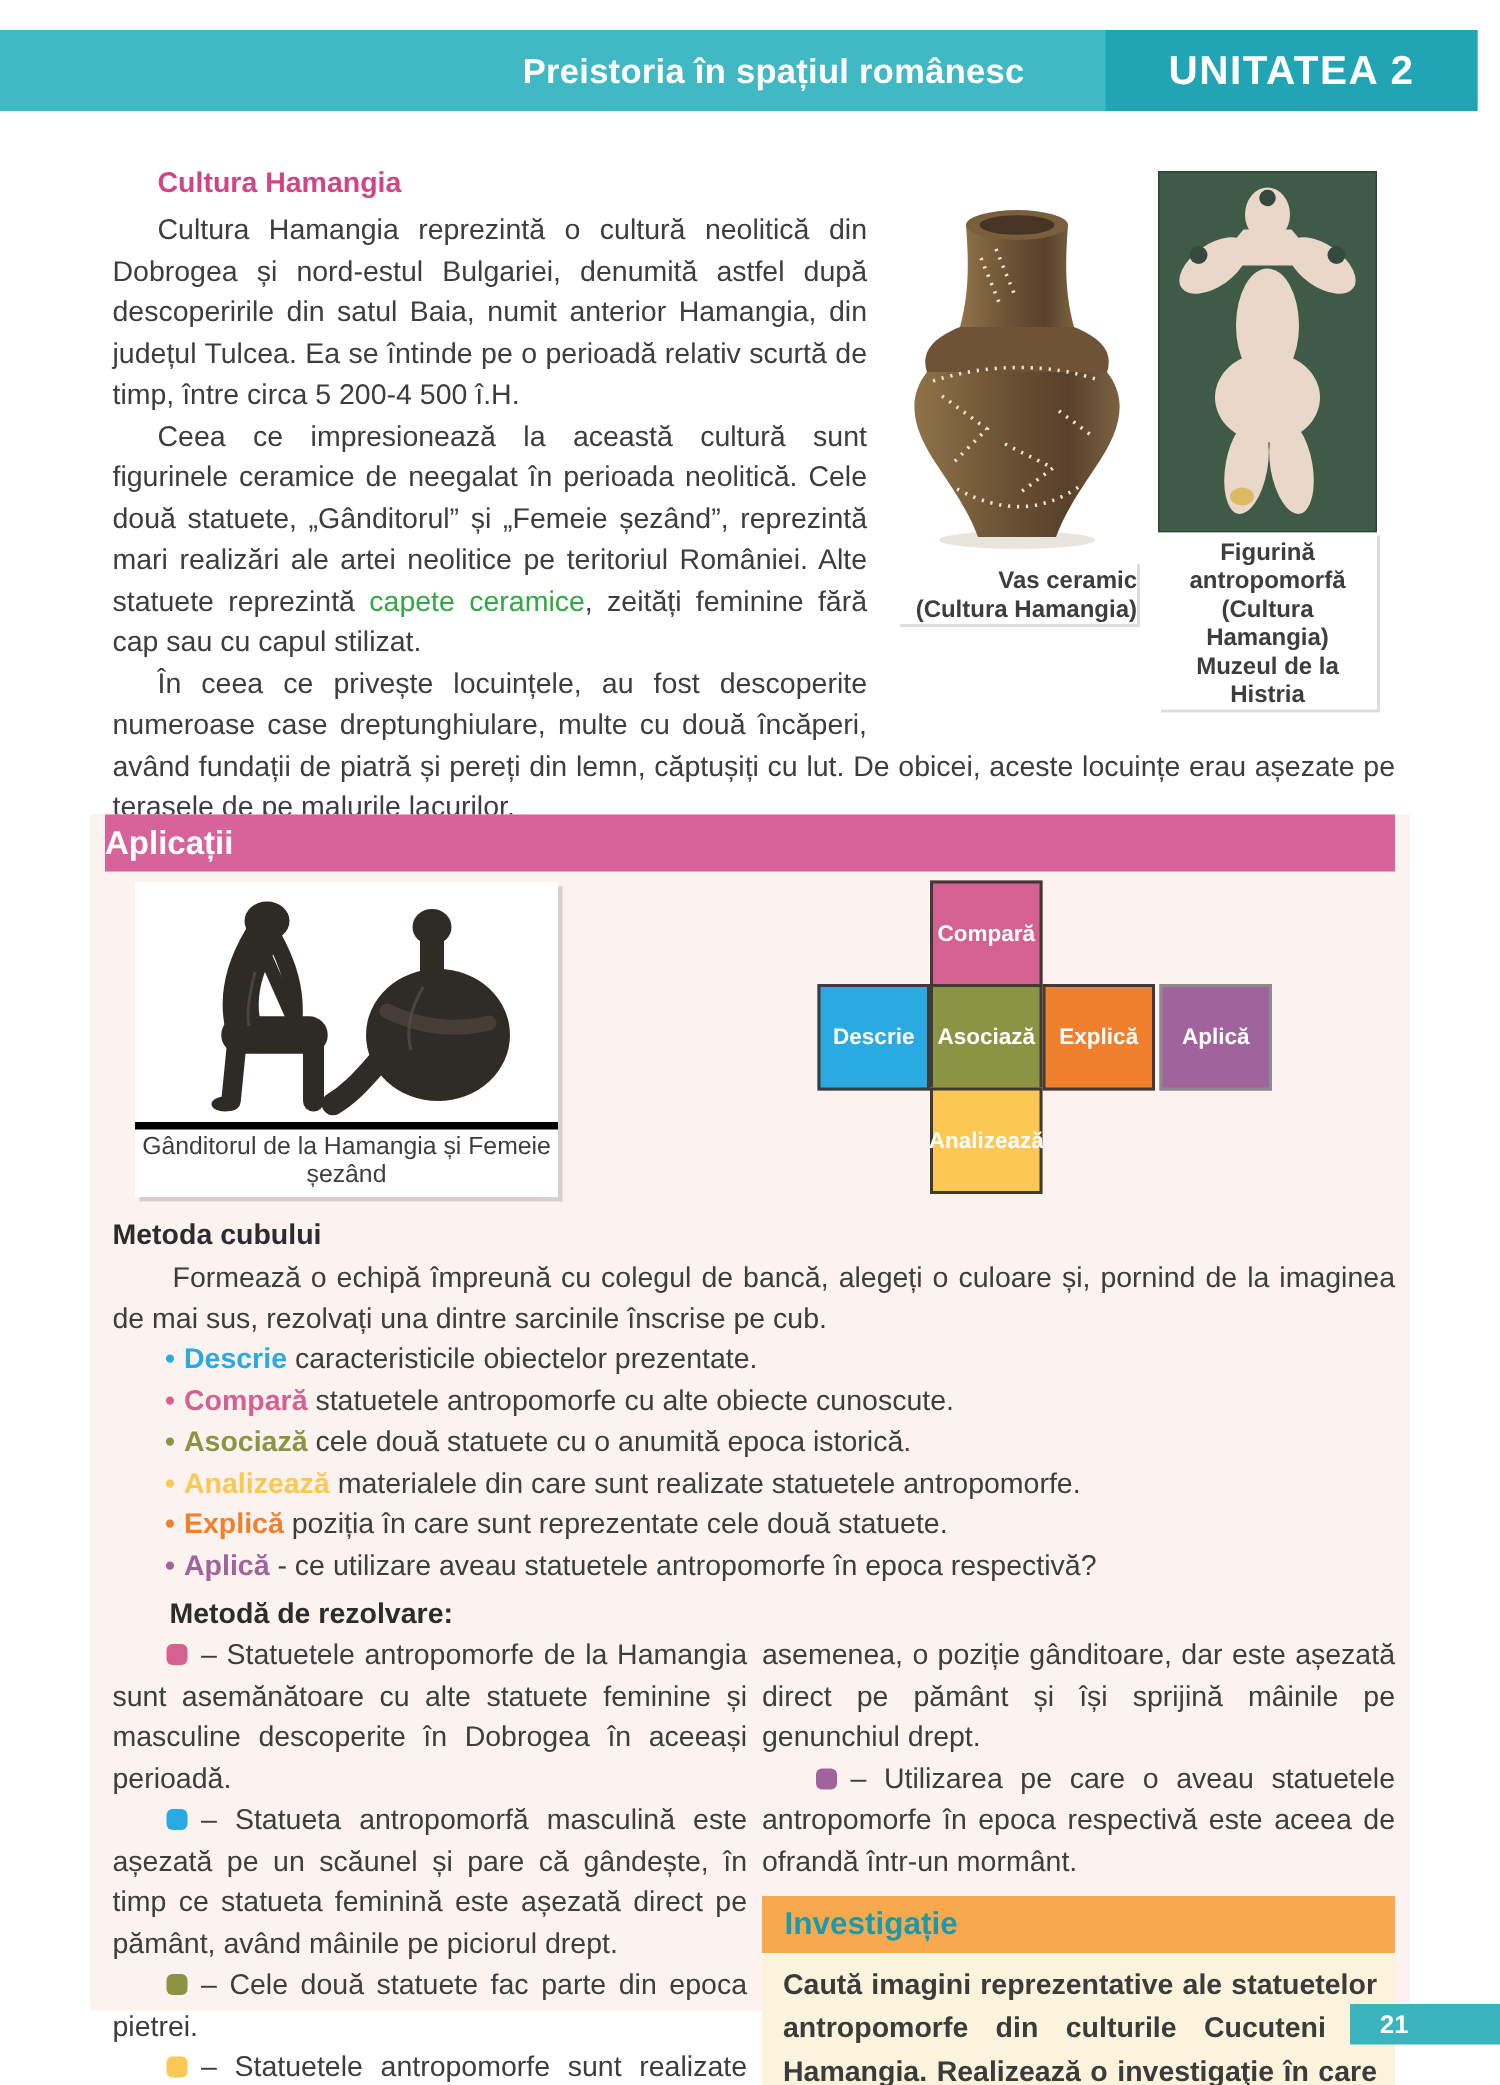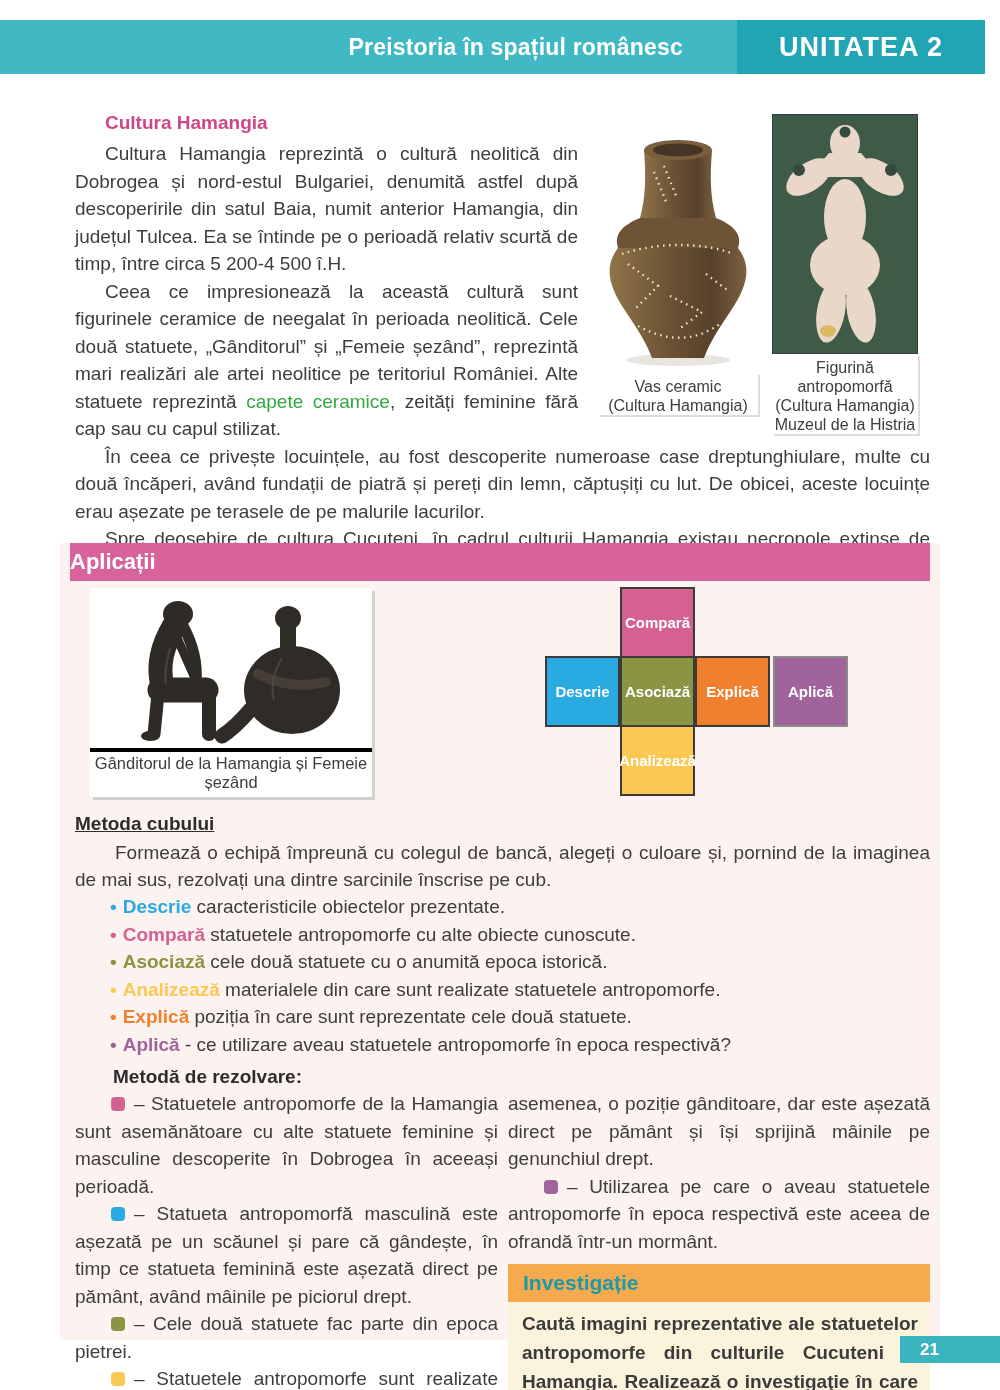--- a/index.html
+++ b/index.html
@@ -17,21 +17,21 @@
   .article{position:absolute;top:112px;left:75px;width:855px;}
   .article h3{margin:0 0 6px 0;font-size:19px;font-weight:700;color:#cf4586;text-indent:30px;}
   .article p{margin:0;font-size:19px;line-height:27.5px;text-align:justify;text-indent:30px;}
   .green{color:#31a843;}
 
   .figs{float:right;width:332px;margin:2px 0 6px 20px;display:flex;gap:14px;align-items:flex-start;}
   .fig{margin:0;text-align:center;}
   .fig .ph{background:#ffffff;}
   .fig.figurina .ph{background:#3f5a47;border:1px solid #2e443a;}
   .figcap{background:#ffffff;font-size:16px;line-height:19px;color:#3d3d3d;padding-top:4px;
-          box-shadow:2px 2px 0 rgba(180,180,180,.45);}
+          box-shadow:2px 2px 0 rgba(180,180,180,.45);font-weight:bold;}
 
   
   .section{position:absolute;top:543px;left:60px;width:880px;height:797px;
            background:#fcf2ef;padding:0;}
   .banner{margin:0 10px;height:38px;background:#d8639a;color:#ffffff;font-size:22px;
           font-weight:700;line-height:38px;}
   .row{position:relative;height:224px;}
   .statuete{position:absolute;left:30px;top:7px;width:282px;margin:0;background:#000000;
             box-shadow:3px 3px 0 #d4d0cf;}
   .statuete .scap{font-size:16.5px;text-align:center;color:#3d3d3d;padding:2px 0 5px 0;background:#ffffff;}
@@ -39,21 +39,21 @@
   .cube{position:absolute;left:485px;top:6px;width:303px;height:213px;}
   .face{position:absolute;width:75px;height:71px;border:2px solid #3e3a39;box-sizing:border-box;
         color:#ffffff;font-size:15px;font-weight:700;display:flex;align-items:center;justify-content:center;}
   .f-compara{left:75px;top:0;}
   .f-descrie{left:0;top:69px;}
   .f-asociaza{left:75px;top:69px;}
   .f-explica{left:150px;top:69px;}
   .f-aplica{left:228px;top:69px;border-color:#8c8c8c;}
   .f-analizeaza{left:75px;top:138px;}
 
-  .mc-title{margin:8px 0 4px 15px;font-size:19px;font-weight:700;color:#2c2c2c;text-decoration:underline;}
+  .mc-title{margin:8px 0 4px 15px;font-size:19px;font-weight:700;color:#2c2c2c;}
   .mc-intro{margin:0 10px 0 15px;font-size:19px;line-height:27px;text-align:justify;text-indent:40px;}
   .task{margin:0 10px 0 50px;font-size:19px;line-height:27.5px;}
   .task .dot::before{content:"\2022";font-weight:700;margin-right:6px;}
   .task .kw{font-weight:700;}
 
   .rz-title{margin:8px 0 2px 53px;font-size:19px;font-weight:700;color:#2c2c2c;}
   .cols{display:flex;gap:10px;margin:0 10px 0 15px;}
   .col-l{flex:0 0 423px;}
   .col-r{flex:1;}
   .ritem{margin:0;font-size:19px;line-height:27.5px;text-align:justify;text-indent:36px;}
@@ -75,21 +75,21 @@
 
 <div class="page">
 
   <div class="band">
     <div class="band-title">Preistoria în spațiul românesc</div>
     <div class="band-unit">UNITATEA 2</div>
   </div>
 
   <div class="article">
     <div class="figs">
-      <figure class="fig vas" style="width:160px;">
+      <figure class="fig vas" style="width:160px;text-align:right;">
         <div class="ph">
           <svg width="160" height="255" viewBox="0 0 160 255">
             <defs>
               <linearGradient id="gv" x1="0" y1="0" x2="1" y2="0">
                 <stop offset="0" stop-color="#8f7349"></stop>
                   <stop offset=".45" stop-color="#6b5134"></stop>
                 <stop offset=".75" stop-color="#57412b"></stop>
                   <stop offset="1" stop-color="#7c6240"></stop>
               </linearGradient>
             </defs>

